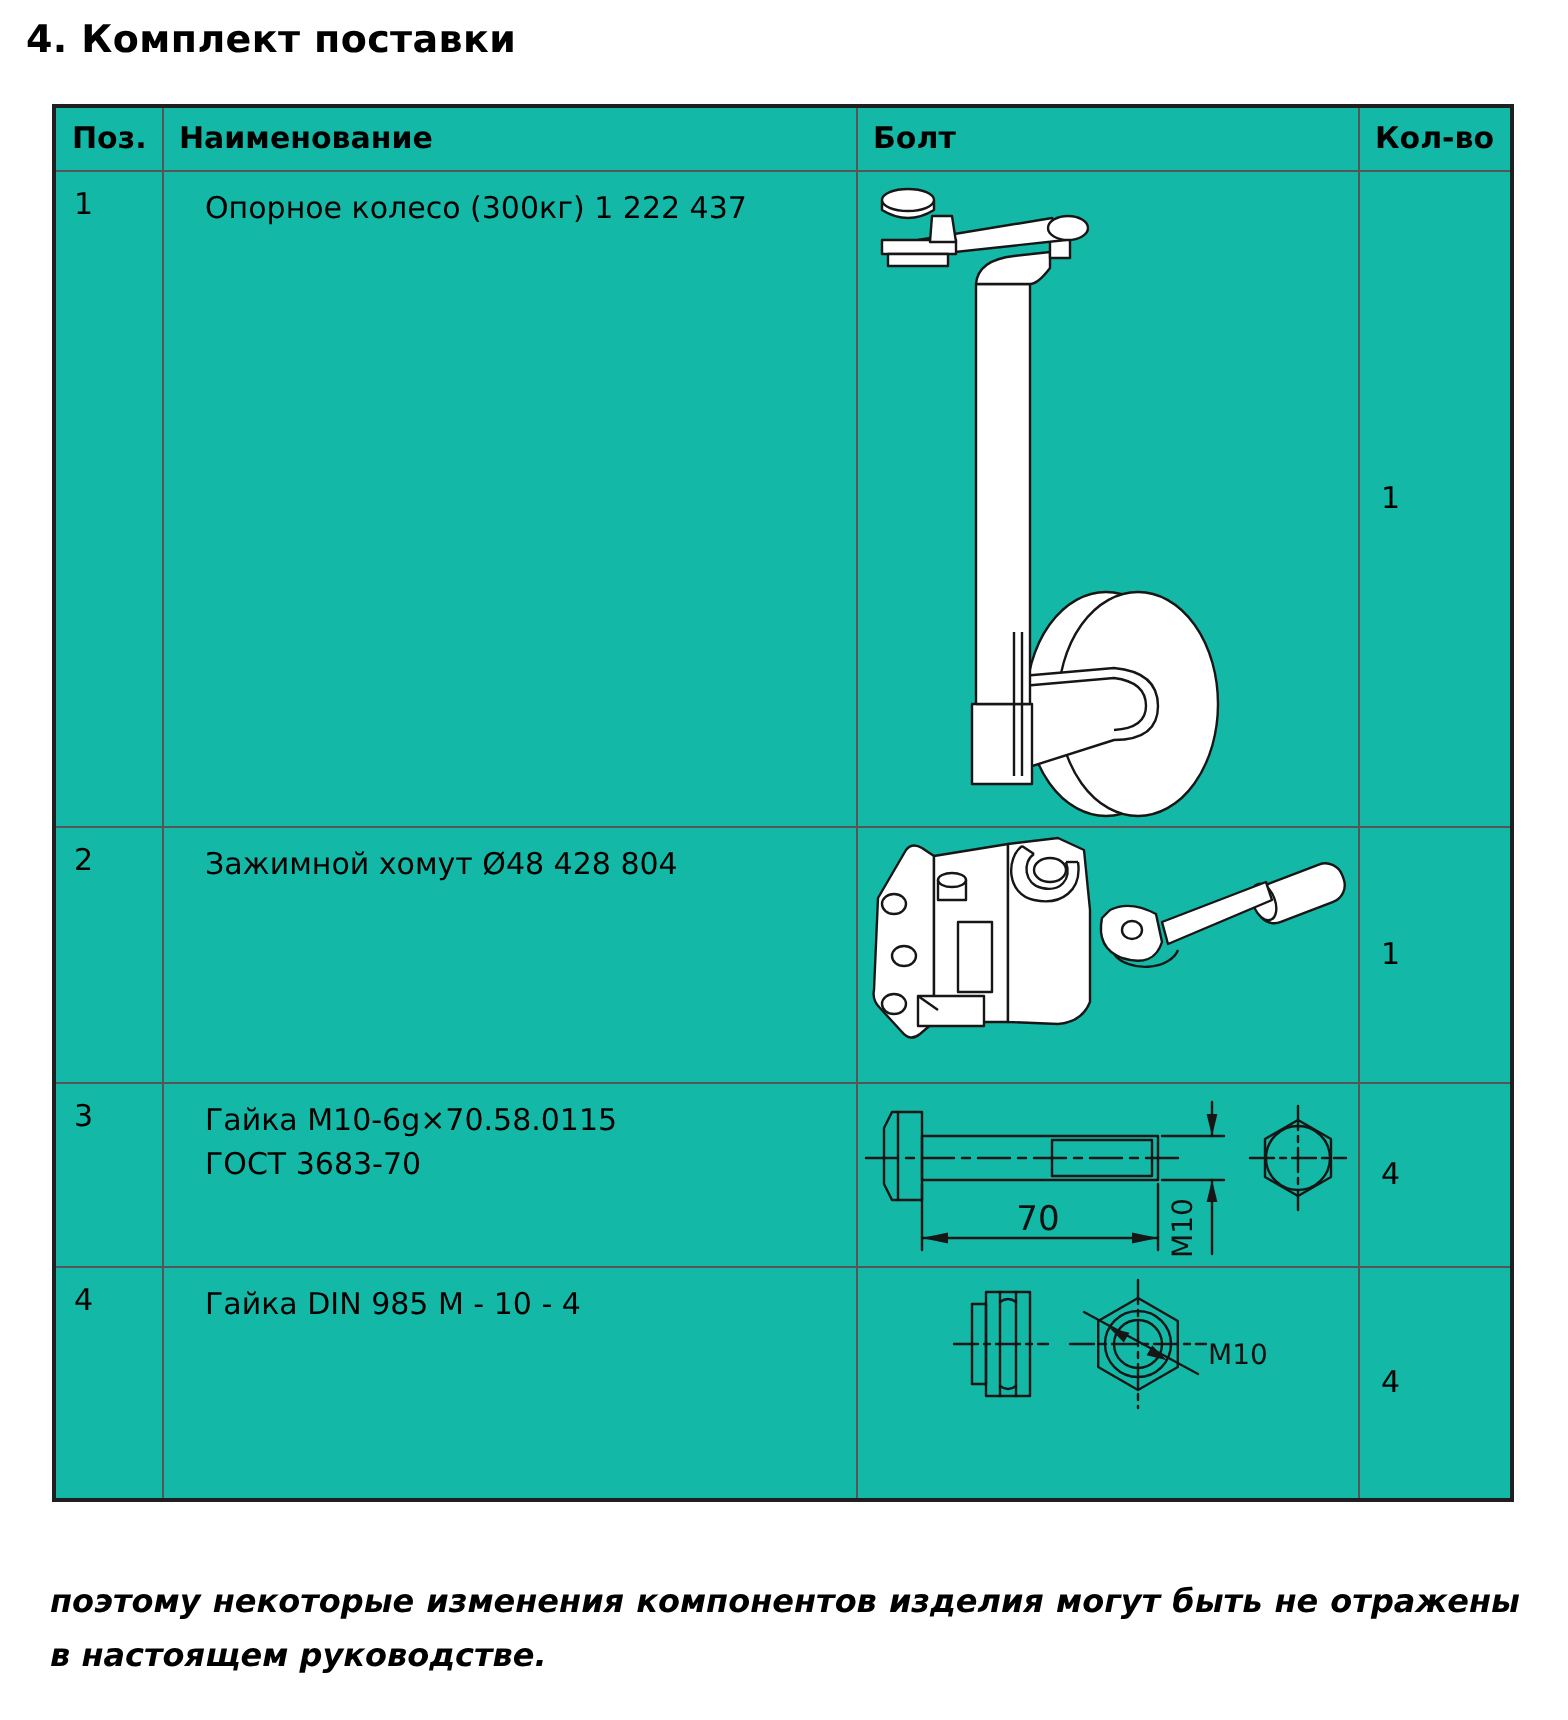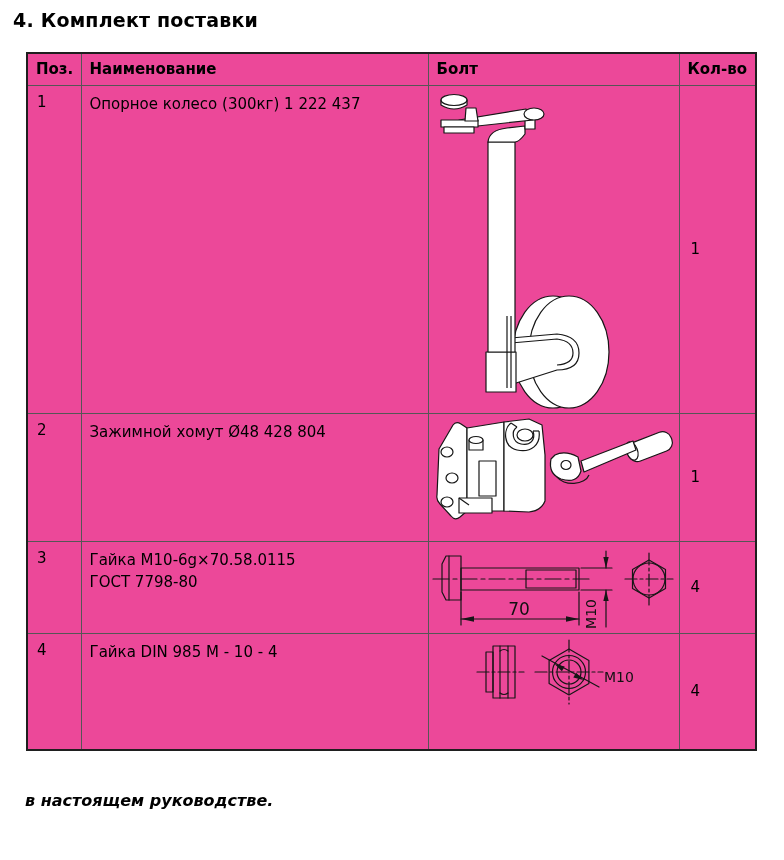--- a/index.html
+++ b/index.html
@@ -9,27 +9,27 @@
     -webkit-font-smoothing:antialiased;
   }
   .page-title{
     margin:8px 0 0 13px;font-size:19px;font-weight:700;line-height:24px;letter-spacing:.2px;
   }
   table.parts{
     margin:20px 0 0 26px;border-collapse:collapse;table-layout:fixed;width:729px;
     border:2px solid #1f1f1f;
   }
   table.parts th,table.parts td{
-    border:1.5px solid #565656;font-size:15px;background:#ec4899;
+    border:1.5px solid #565656;font-size:15px;background:#14b8a6;
   }
   tr.hdr{height:32px;}
   tr.r1{height:328px;} tr.r2{height:128px;} tr.r3{height:92px;} tr.r4{height:117px;}
   th{text-align:left;font-weight:700;padding:0 0 0 8px;vertical-align:middle;}
   td.pos{vertical-align:top;padding:7px 0 0 9px;}
-  td.name{vertical-align:top;padding:7px 8px 0 8px;line-height:22px;}
+  td.name{vertical-align:top;padding:7px 8px 0 21px;line-height:22px;}
   td.qty{vertical-align:middle;padding:0 0 0 11px;}
   td.sketch{padding:0;vertical-align:middle;}
   td.sketch svg{display:block;}
   .tech{stroke:#161616;stroke-width:1.2;fill:none;stroke-linejoin:round;stroke-linecap:round;}
   .techf{stroke:#161616;stroke-width:1.2;fill:#ffffff;stroke-linejoin:round;}
   .dimtxt{font-family:"DejaVu Sans",sans-serif;fill:#111;}
   .footer-note{
     margin:36px 24px 0 25px;font-size:16px;font-weight:700;font-style:italic;line-height:27px;
   }
   .footer-line.just{text-align:justify;text-align-last:justify;}
@@ -139,21 +139,21 @@
           </g>
         </svg>
       </td>
       <td class="qty">1</td>
     </tr>
 
     <tr class="r3">
       <td class="pos">3</td>
       <td class="name">
         <div>Гайка M10-6g×70.58.0115</div>
-        <div>ГОСТ 7798-80</div>
+        <div>ГОСТ 3683-70</div>
       </td>
       <td class="sketch">
         <svg width="247" height="88" viewBox="0 0 247 88">
           <g class="tech">
 
             <path d="M 17 13 L 32 13 L 32 57 L 17 57 L 13 49 L 13 21 Z"></path>
             <line x1="20" y1="13" x2="20" y2="57"></line>
 
             <rect x="32" y="25" width="118" height="22"></rect>
 
@@ -214,14 +214,15 @@
           <text class="dimtxt" x="175" y="47" font-size="14">M10</text>
         </svg>
       </td>
       <td class="qty">4</td>
     </tr>
 
   </tbody>
 </table>
 
 <p class="footer-note">
+  <span class="footer-line just" style="display:block">поэтому некоторые изменения компонентов изделия могут быть не отражены</span>
   <span class="footer-line" style="display:block">в настоящем руководстве.</span>
 </p>
 
 </body></html>

